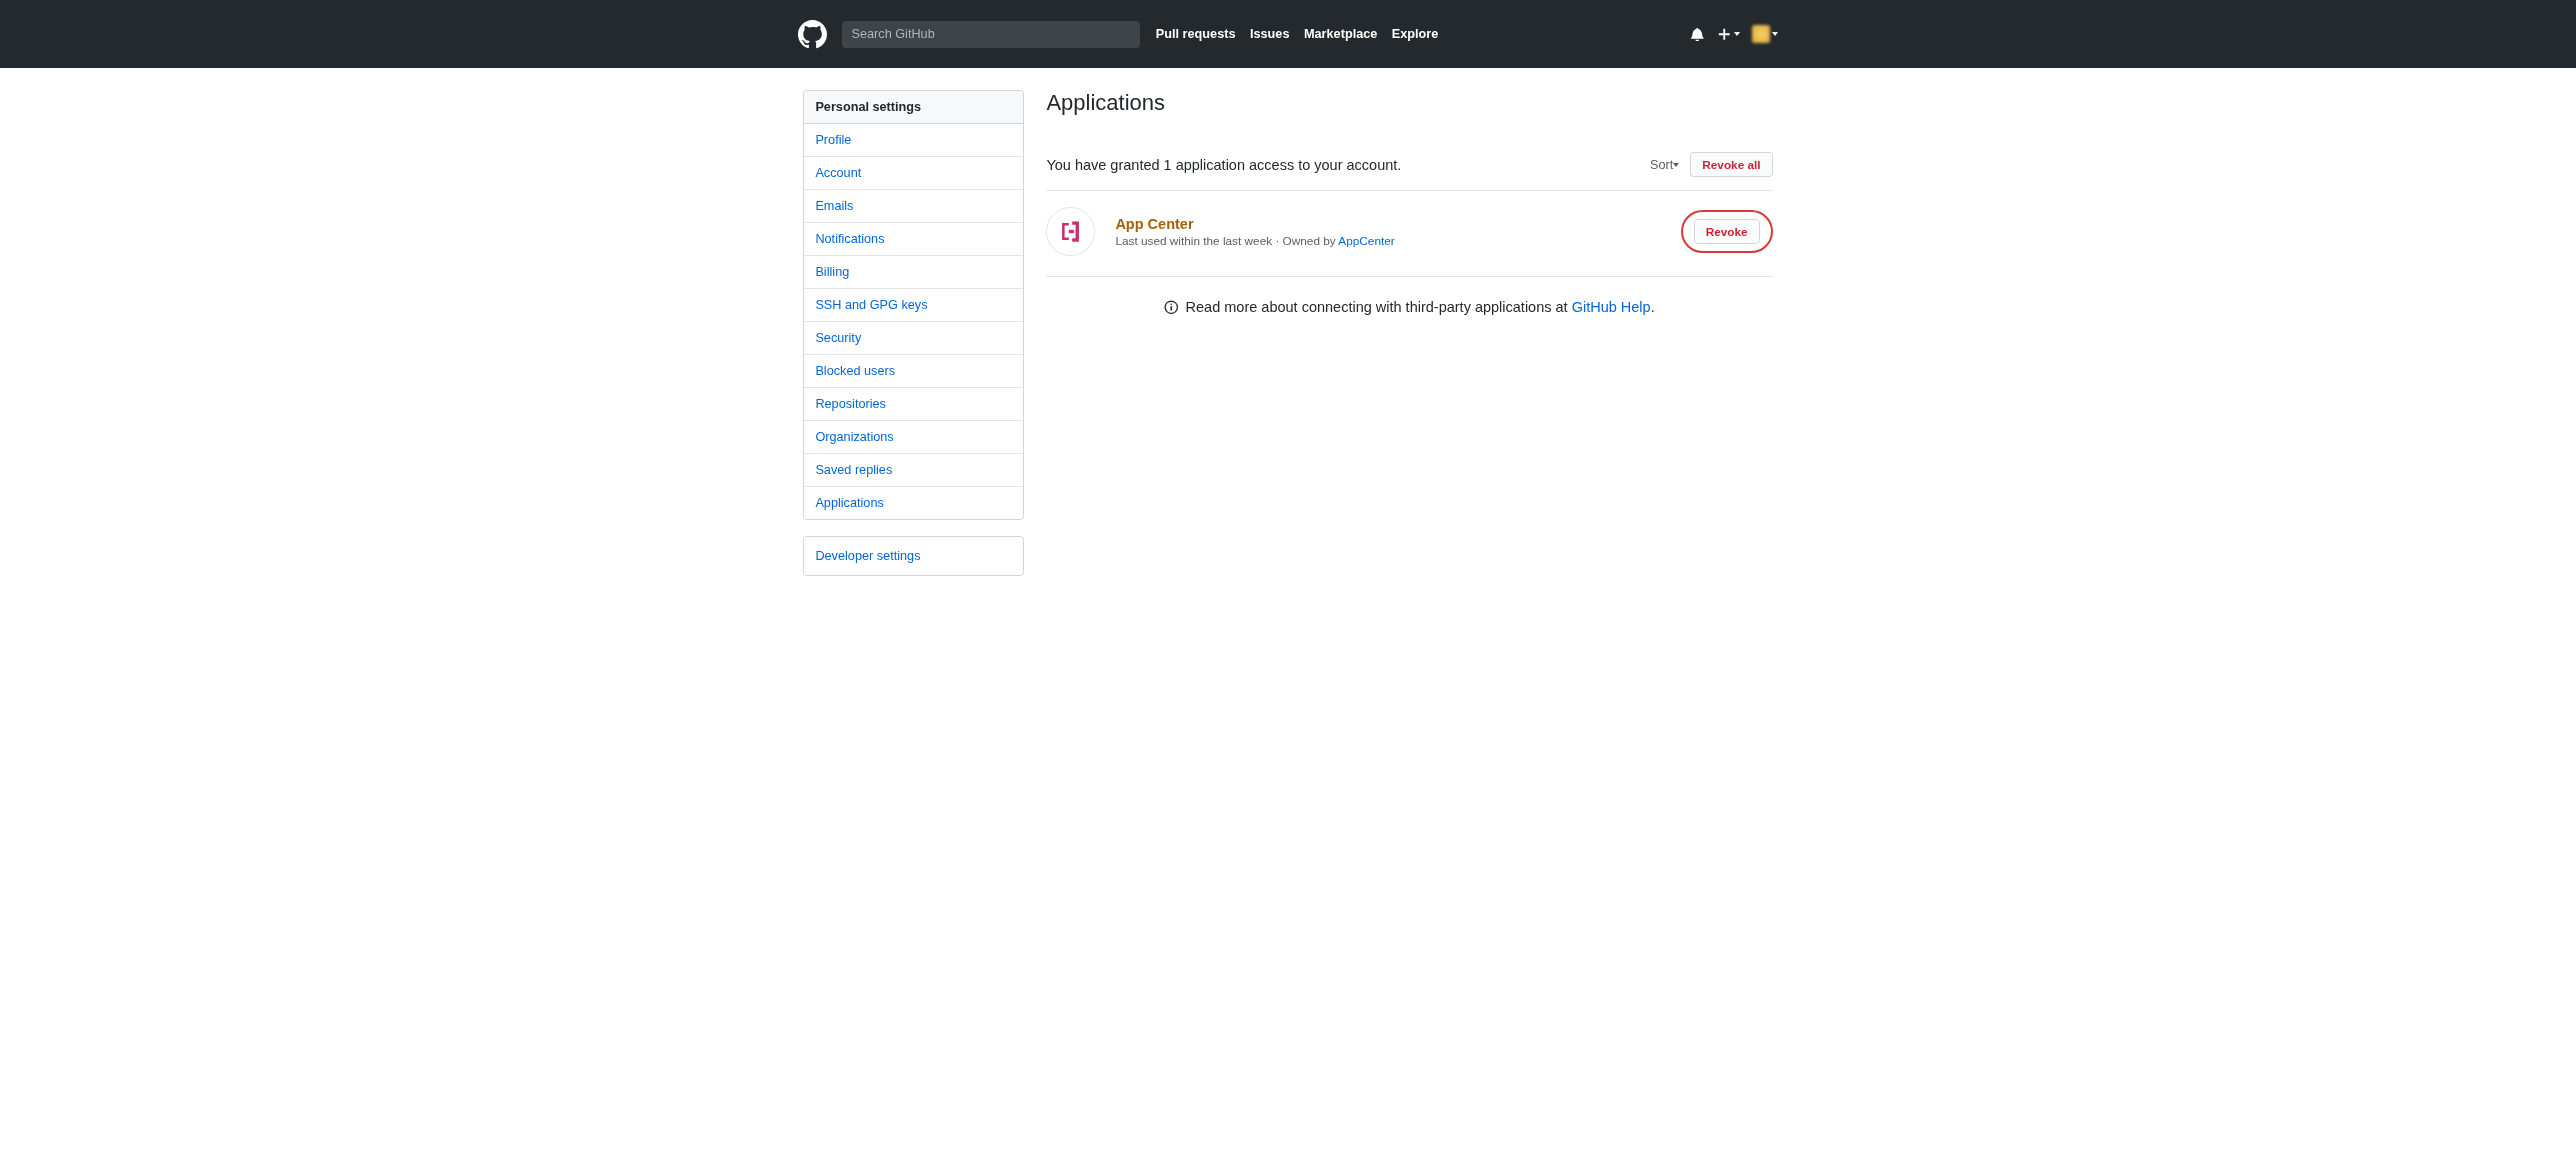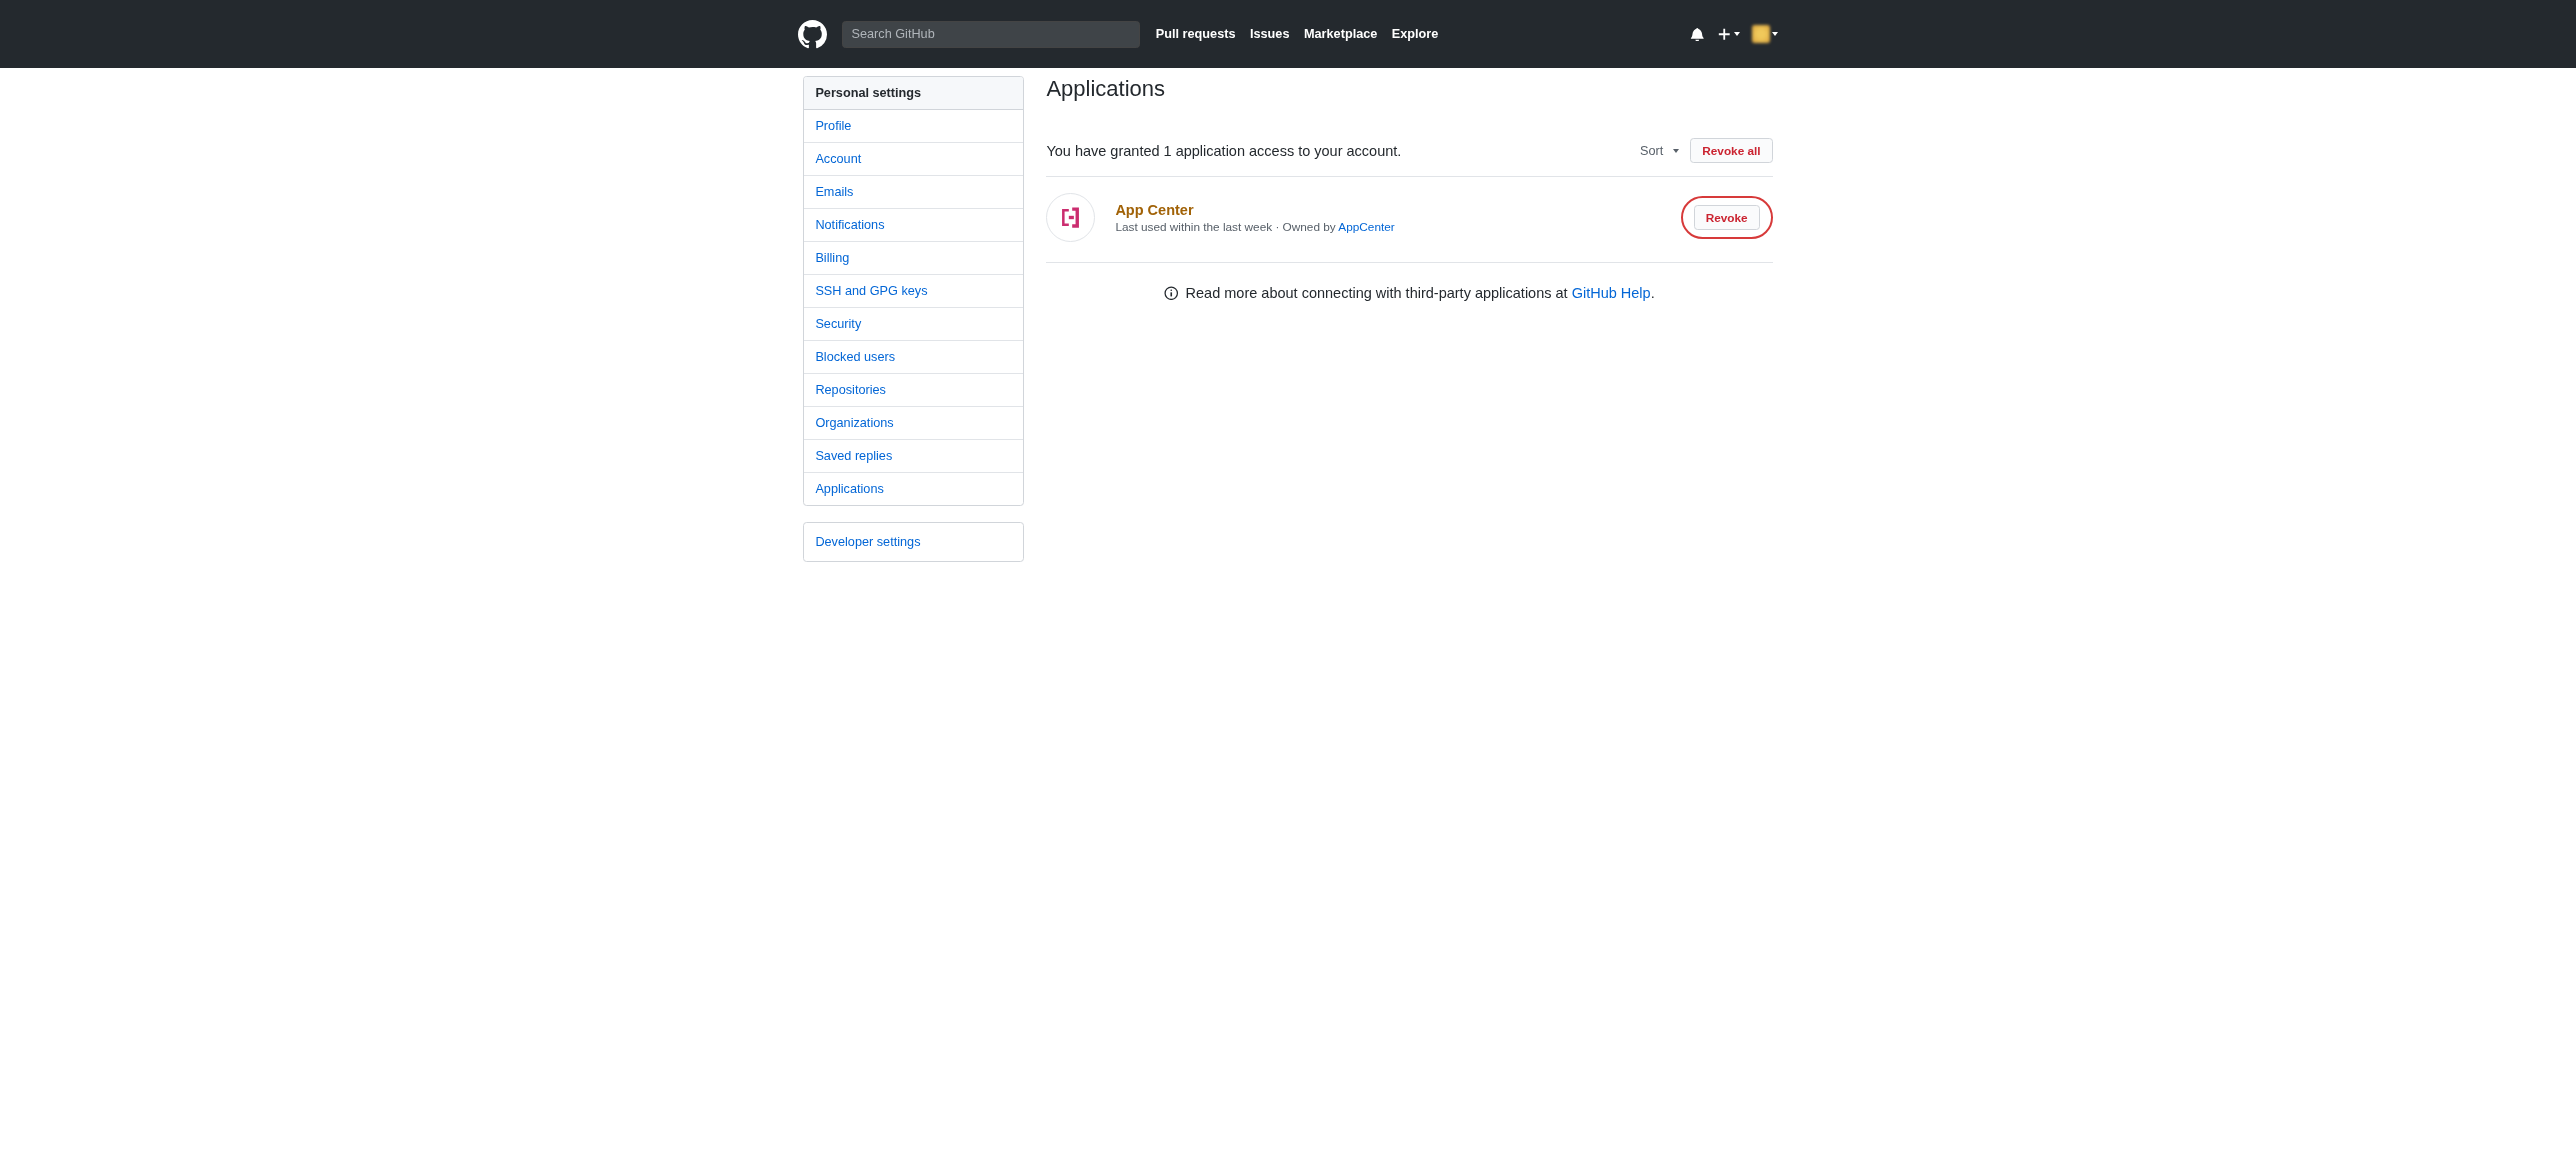--- a/index.html
+++ b/index.html
@@ -75,21 +75,21 @@
   .avatar {
     width: 18px; height: 18px;
     background: radial-gradient(circle, #f0c95b 30%, #d9a13c 100%);
     border-radius: 2.7px;
     filter: blur(1.8px);
   }
 
   
   .container {
     max-width: 980px;
-    margin: 8px auto;
+    margin: 22px auto;
     display: flex;
     gap: 22px;
     padding: 0 5.4px;
   }
   .sidebar { width: 221px; flex-shrink: 0; }
   .sidenav {
     border: 0.9px solid #d1d5da;
     border-radius: 3.6px;
     overflow: hidden;
     margin-bottom: 16.3px;
@@ -161,21 +161,21 @@
   .grant-text { font-size: 14.5px; color: #24292e; }
   .grant-text strong { font-weight: 400; }
   .spacer { flex: 1; }
   .sort-control {
     color: #586069;
     font-size: 12.7px;
     margin-right: 11px;
     cursor: pointer;
     display: flex;
     align-items: center;
-    gap: 10px;
+    gap: 0;
   }
   .caret-dark {
     display: inline-block;
     width: 0; height: 0;
     border-left: 3.6px solid transparent;
     border-right: 3.6px solid transparent;
     border-top: 4.5px solid #586069;
   }
   .btn {
     border: 0.9px solid #d1d5da;

